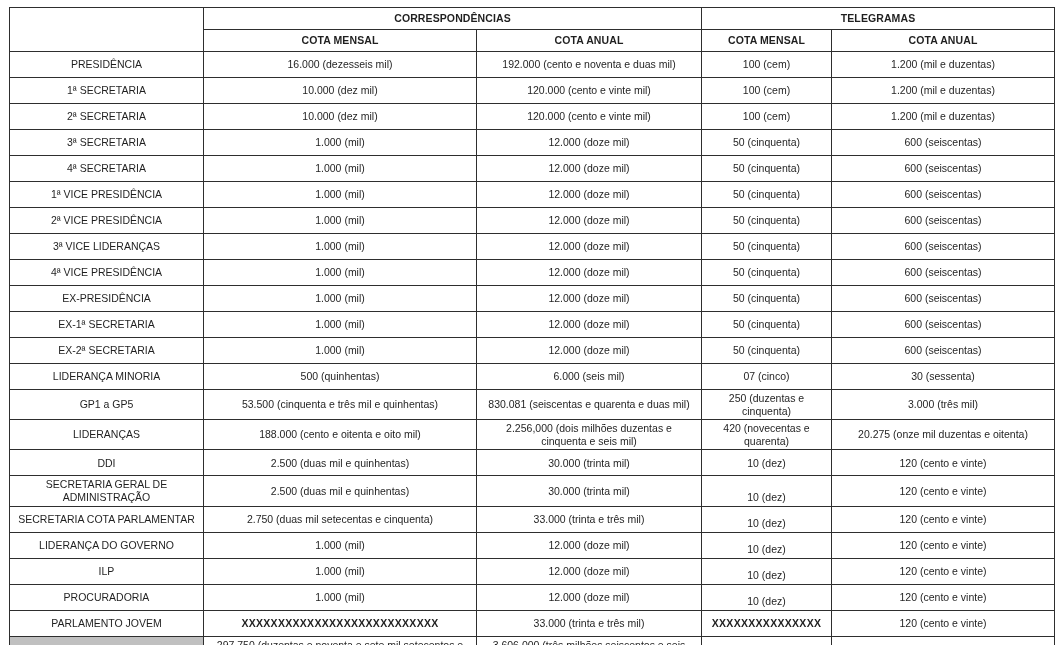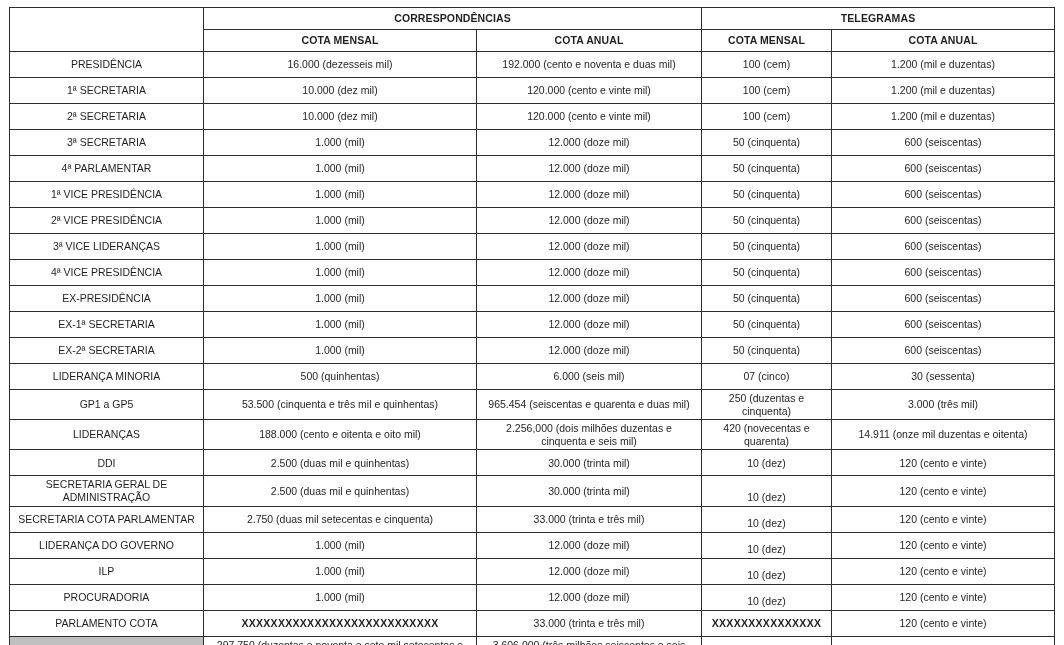--- a/index.html
+++ b/index.html
@@ -83,21 +83,21 @@
         <td class="value-cell">1.200 (mil e duzentas)</td>
       </tr>
       <tr>
         <td class="label-cell">3ª SECRETARIA</td>
         <td class="value-cell">1.000 (mil)</td>
         <td class="value-cell">12.000 (doze mil)</td>
         <td class="value-cell">50 (cinquenta)</td>
         <td class="value-cell">600 (seiscentas)</td>
       </tr>
       <tr>
-        <td class="label-cell">4ª PARLAMENTAR</td>
+        <td class="label-cell">4ª SECRETARIA</td>
         <td class="value-cell">1.000 (mil)</td>
         <td class="value-cell">12.000 (doze mil)</td>
         <td class="value-cell">50 (cinquenta)</td>
         <td class="value-cell">600 (seiscentas)</td>
       </tr>
       <tr>
         <td class="label-cell">1ª VICE PRESIDÊNCIA</td>
         <td class="value-cell">1.000 (mil)</td>
         <td class="value-cell">12.000 (doze mil)</td>
         <td class="value-cell">50 (cinquenta)</td>
@@ -148,30 +148,30 @@
       <tr>
         <td class="label-cell">LIDERANÇA MINORIA</td>
         <td class="value-cell">500 (quinhentas)</td>
         <td class="value-cell">6.000 (seis mil)</td>
         <td class="value-cell">07 (cinco)</td>
         <td class="value-cell">30 (sessenta)</td>
       </tr>
       <tr>
         <td class="label-cell">GP1 a GP5</td>
         <td class="value-cell">53.500 (cinquenta e três mil e quinhentas)</td>
-        <td class="value-cell">965.454 (seiscentas e quarenta e duas mil)</td>
+        <td class="value-cell">830.081 (seiscentas e quarenta e duas mil)</td>
         <td class="value-cell">250 (duzentas e cinquenta)</td>
         <td class="value-cell">3.000 (três mil)</td>
       </tr>
       <tr>
         <td class="label-cell">LIDERANÇAS</td>
         <td class="value-cell">188.000 (cento e oitenta e oito mil)</td>
         <td class="value-cell">2.256,000 (dois milhões duzentas e cinquenta e seis mil)</td>
         <td class="value-cell">420 (novecentas e quarenta)</td>
-        <td class="value-cell">14.911 (onze mil duzentas e oitenta)</td>
+        <td class="value-cell">20.275 (onze mil duzentas e oitenta)</td>
       </tr>
       <tr>
         <td class="label-cell">DDI</td>
         <td class="value-cell">2.500 (duas mil e quinhentas)</td>
         <td class="value-cell">30.000 (trinta mil)</td>
         <td class="value-cell">10 (dez)</td>
         <td class="value-cell">120 (cento e vinte)</td>
       </tr>
       <tr>
         <td class="label-cell">SECRETARIA GERAL DE ADMINISTRAÇÃO</td>
@@ -202,21 +202,21 @@
         <td class="value-cell">120 (cento e vinte)</td>
       </tr>
       <tr>
         <td class="label-cell">PROCURADORIA</td>
         <td class="value-cell">1.000 (mil)</td>
         <td class="value-cell">12.000 (doze mil)</td>
         <td class="value-cell low">10 (dez)</td>
         <td class="value-cell">120 (cento e vinte)</td>
       </tr>
       <tr>
-        <td class="label-cell">PARLAMENTO COTA</td>
+        <td class="label-cell">PARLAMENTO JOVEM</td>
         <td class="value-cell bold">XXXXXXXXXXXXXXXXXXXXXXXXXXX</td>
         <td class="value-cell">33.000 (trinta e três mil)</td>
         <td class="value-cell bold">XXXXXXXXXXXXXXX</td>
         <td class="value-cell">120 (cento e vinte)</td>
       </tr>
       <tr class="row-total">
         <td class="label-cell total-label">TOTAL</td>
         <td class="value-cell">297.750 (duzentas e noventa e sete mil setecentos e cinquenta)</td>
         <td class="value-cell">3.606,000 (três milhões seiscentos e seis mil)</td>
         <td class="value-cell">2.005 (dois mil e cinco)</td>

